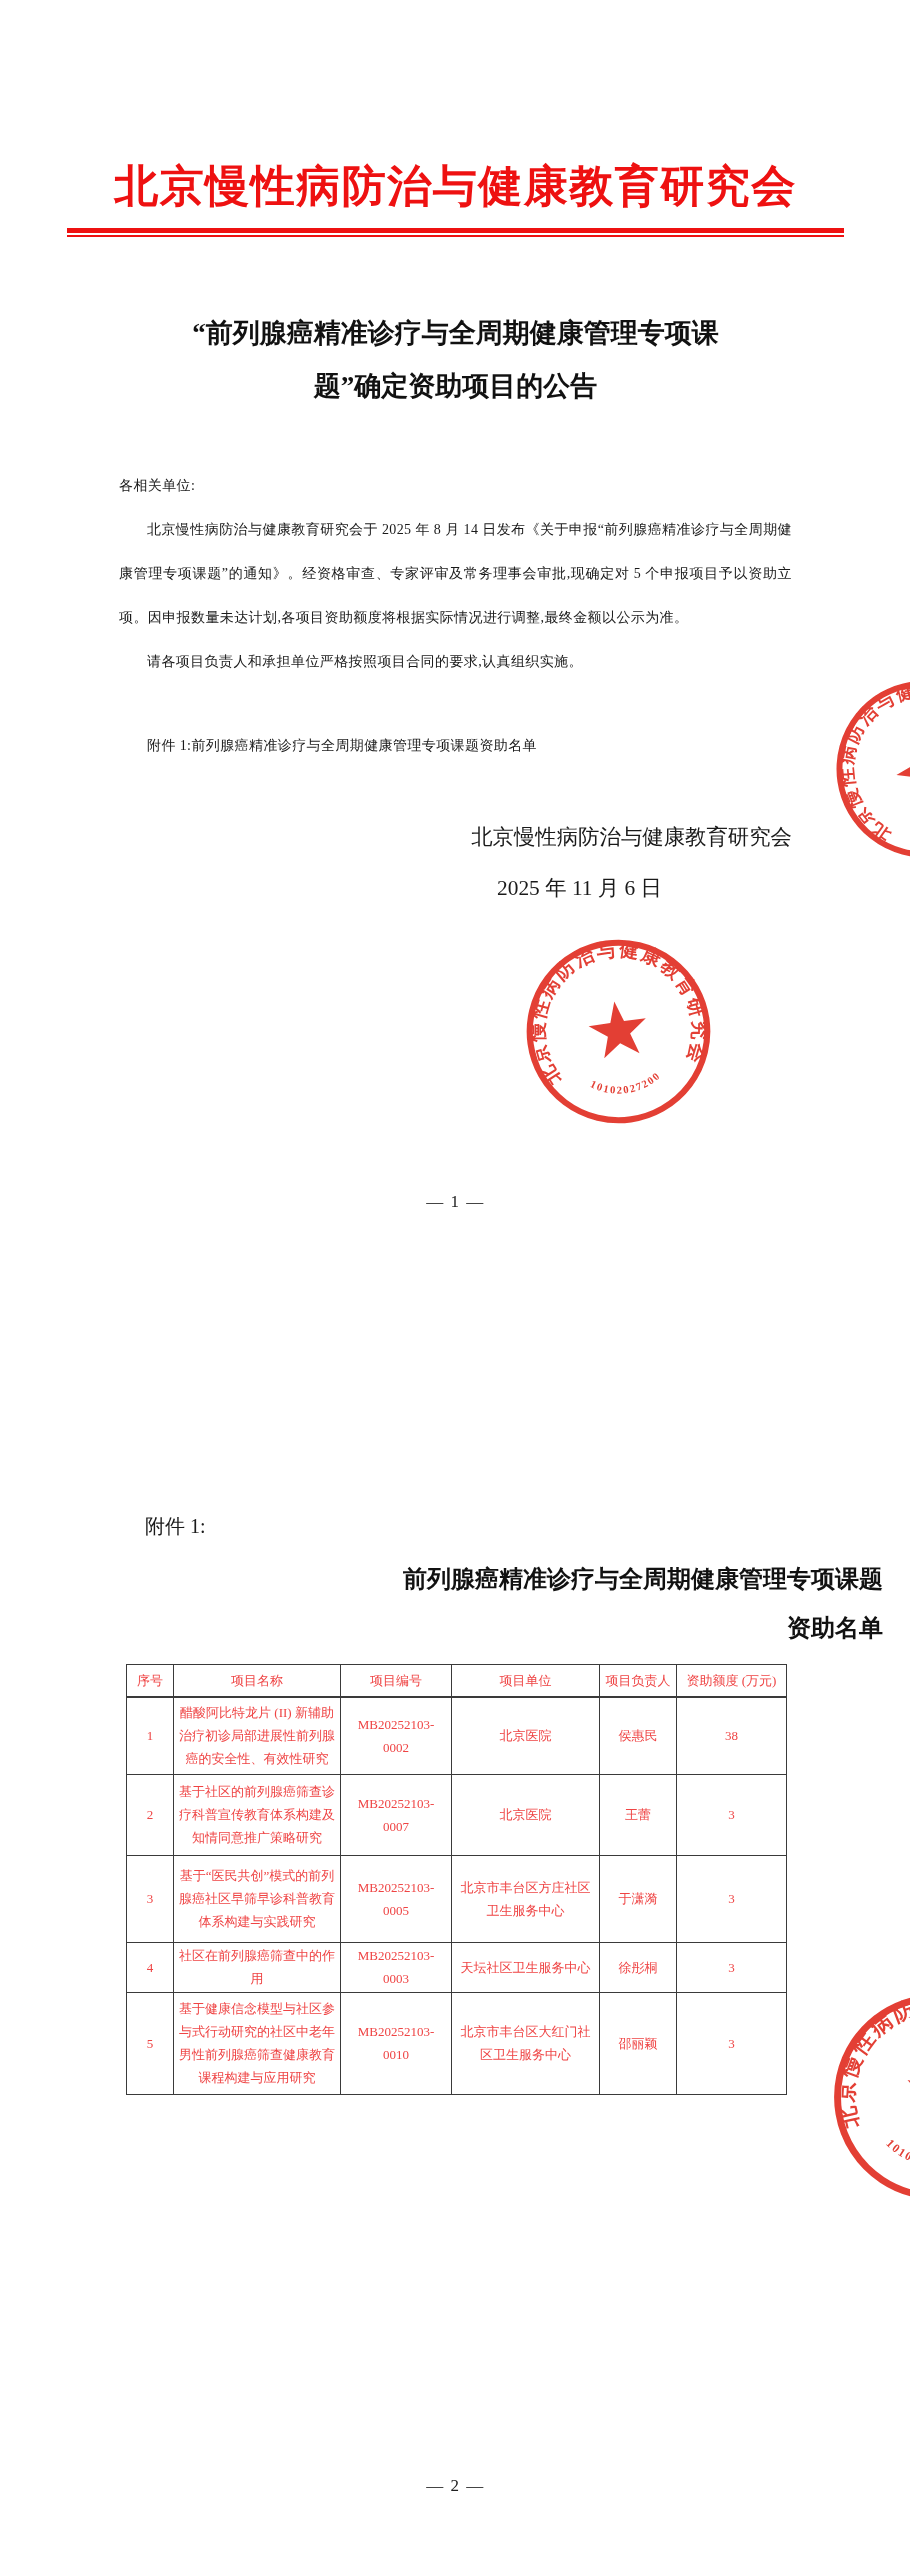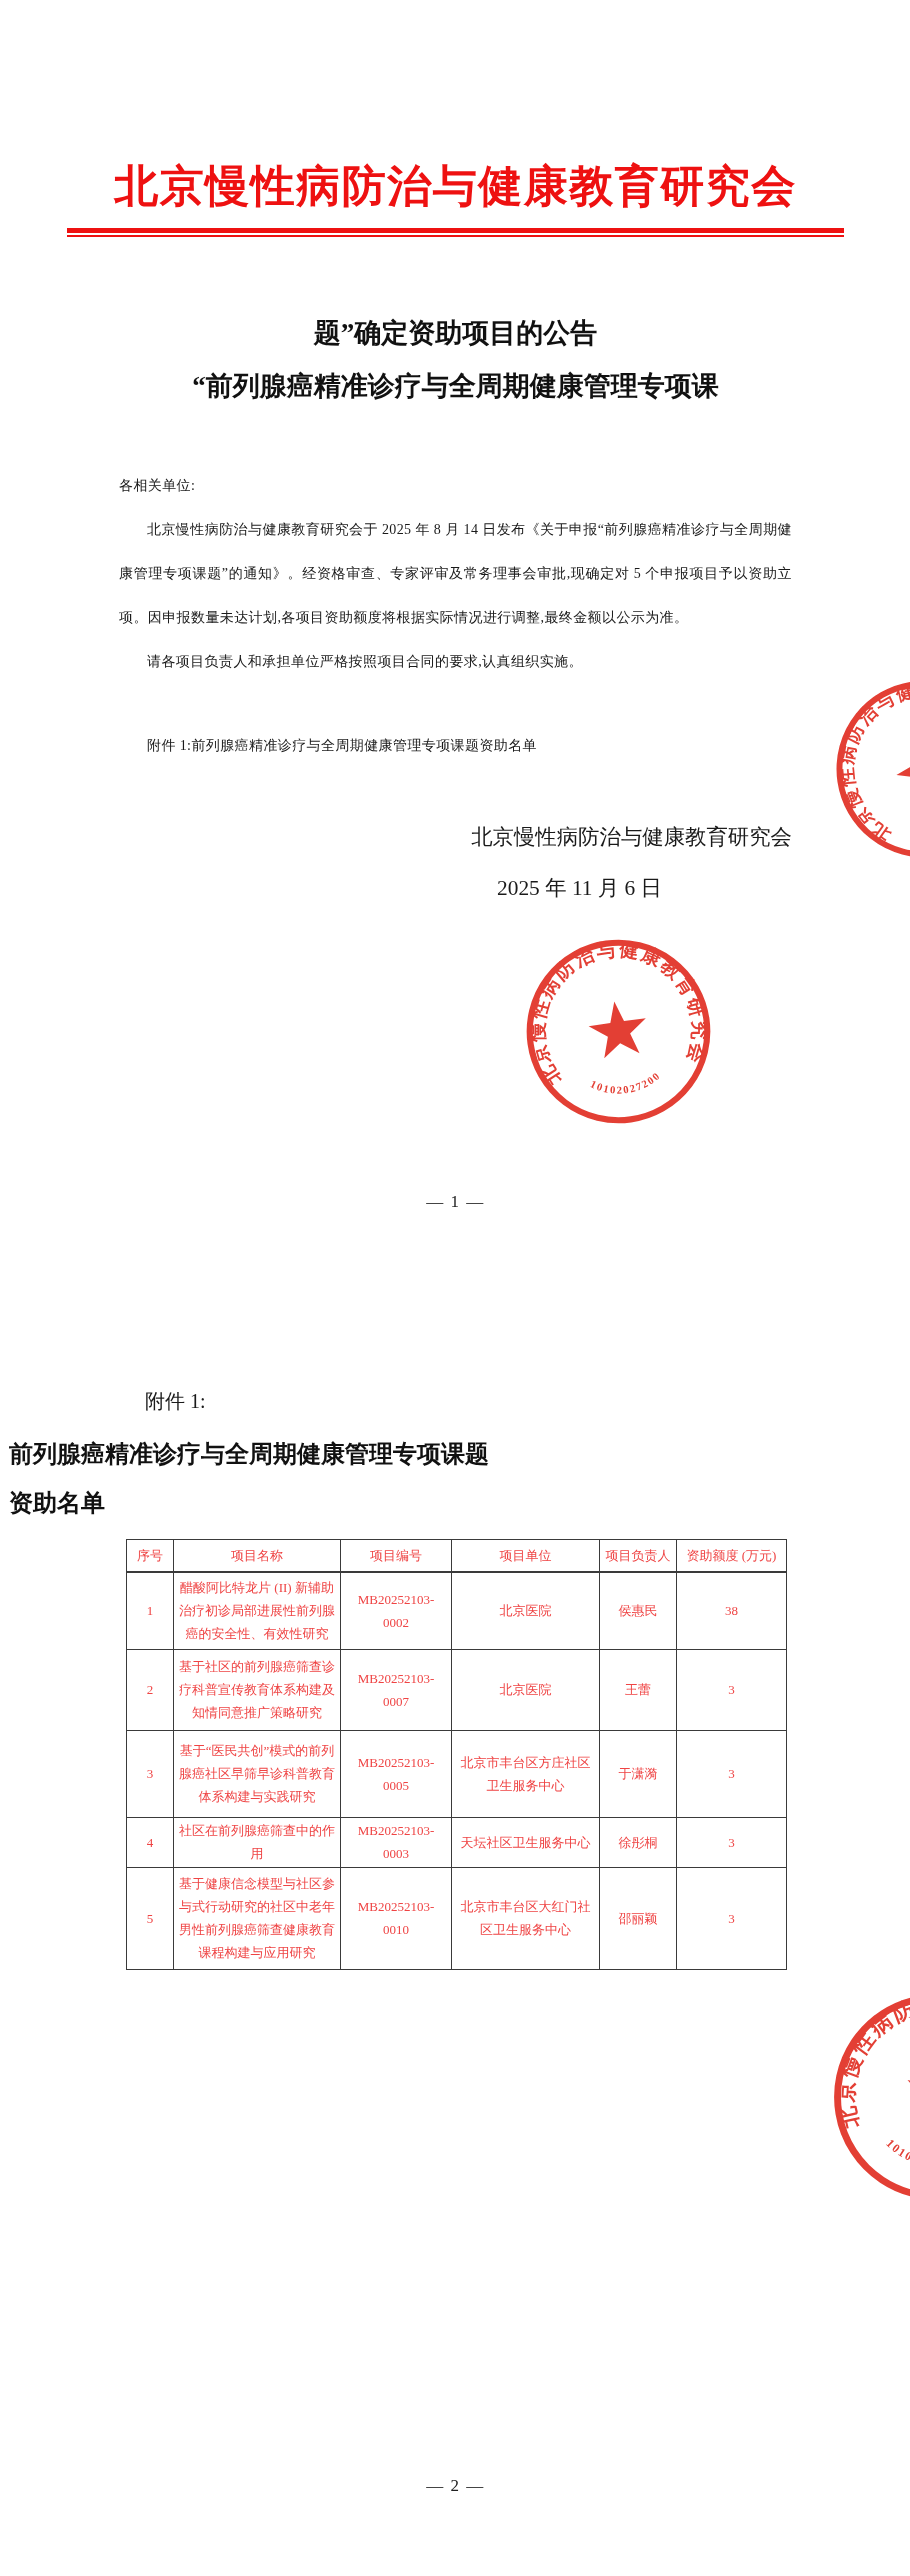--- a/index.html
+++ b/index.html
@@ -41,23 +41,23 @@
   #pagenum1{top:1192px;}
   #pagenum2{top:2476px;}
 
   
   .stamp{position:absolute;mix-blend-mode:multiply;opacity:0.9;}
   #stamp-main{left:523px;top:936px;transform:rotate(-8deg);}
   #stamp-edge1{left:833px;top:677px;transform:rotate(-30deg);}
   #stamp-edge2{left:830px;top:1990px;transform:rotate(12deg);}
 
   
-  .page2-block{position:absolute;left:0;top:1388px;width:883px;}
+  .page2-block{position:absolute;left:0;top:1513px;width:883px;}
   .attach-label{margin-left:145px;font-size:20px;}
-  .table-title{ text-align:left;font-weight:bold;font-size:24px;color:#111;padding-left:9px;}
+  .table-title{ text-align:right;font-weight:bold;font-size:24px;color:#111;}
   .table-title.l1{margin-top:23px;}
   .table-title.l2{margin-top:17px;}
 
   table.grant{
     margin:20px 0 0 126px;border-collapse:collapse;table-layout:fixed;
     width:660px;font-size:13px;color:#ef4444;
   }
   table.grant th,table.grant td{
     border:1.5px solid #3a3a3a;text-align:center;vertical-align:middle;
     padding:1.5px 4.6px;line-height:23px;font-weight:normal;
@@ -76,22 +76,22 @@
 <div class="page">
 
   <div class="org-title">北京慢性病防治与健康教育研究会</div>
 
   <div class="red-rule">
     <div class="thick"></div>
     <div class="thin"></div>
   </div>
 
   <div class="doc-title">
+    <div>“前列腺癌精准诊疗与全周期健康管理专项课</div>
     <div>题”确定资助项目的公告</div>
-    <div>“前列腺癌精准诊疗与全周期健康管理专项课</div>
   </div>
 
   <div class="body-block">
     <p>各相关单位:</p>
     <p class="indent">北京慢性病防治与健康教育研究会于 2025 年 8 月 14 日发布《关于申报“前列腺癌精准诊疗与全周期健康管理专项课题”的通知》。经资格审查、专家评审及常务理事会审批,现确定对 5 个申报项目予以资助立项。因申报数量未达计划,各项目资助额度将根据实际情况进行调整,最终金额以公示为准。</p>
     <p class="indent">请各项目负责人和承担单位严格按照项目合同的要求,认真组织实施。</p>
     <p class="indent attachment-note">附件 1:前列腺癌精准诊疗与全周期健康管理专项课题资助名单</p>
   </div>
 
   <div class="signature-block">

